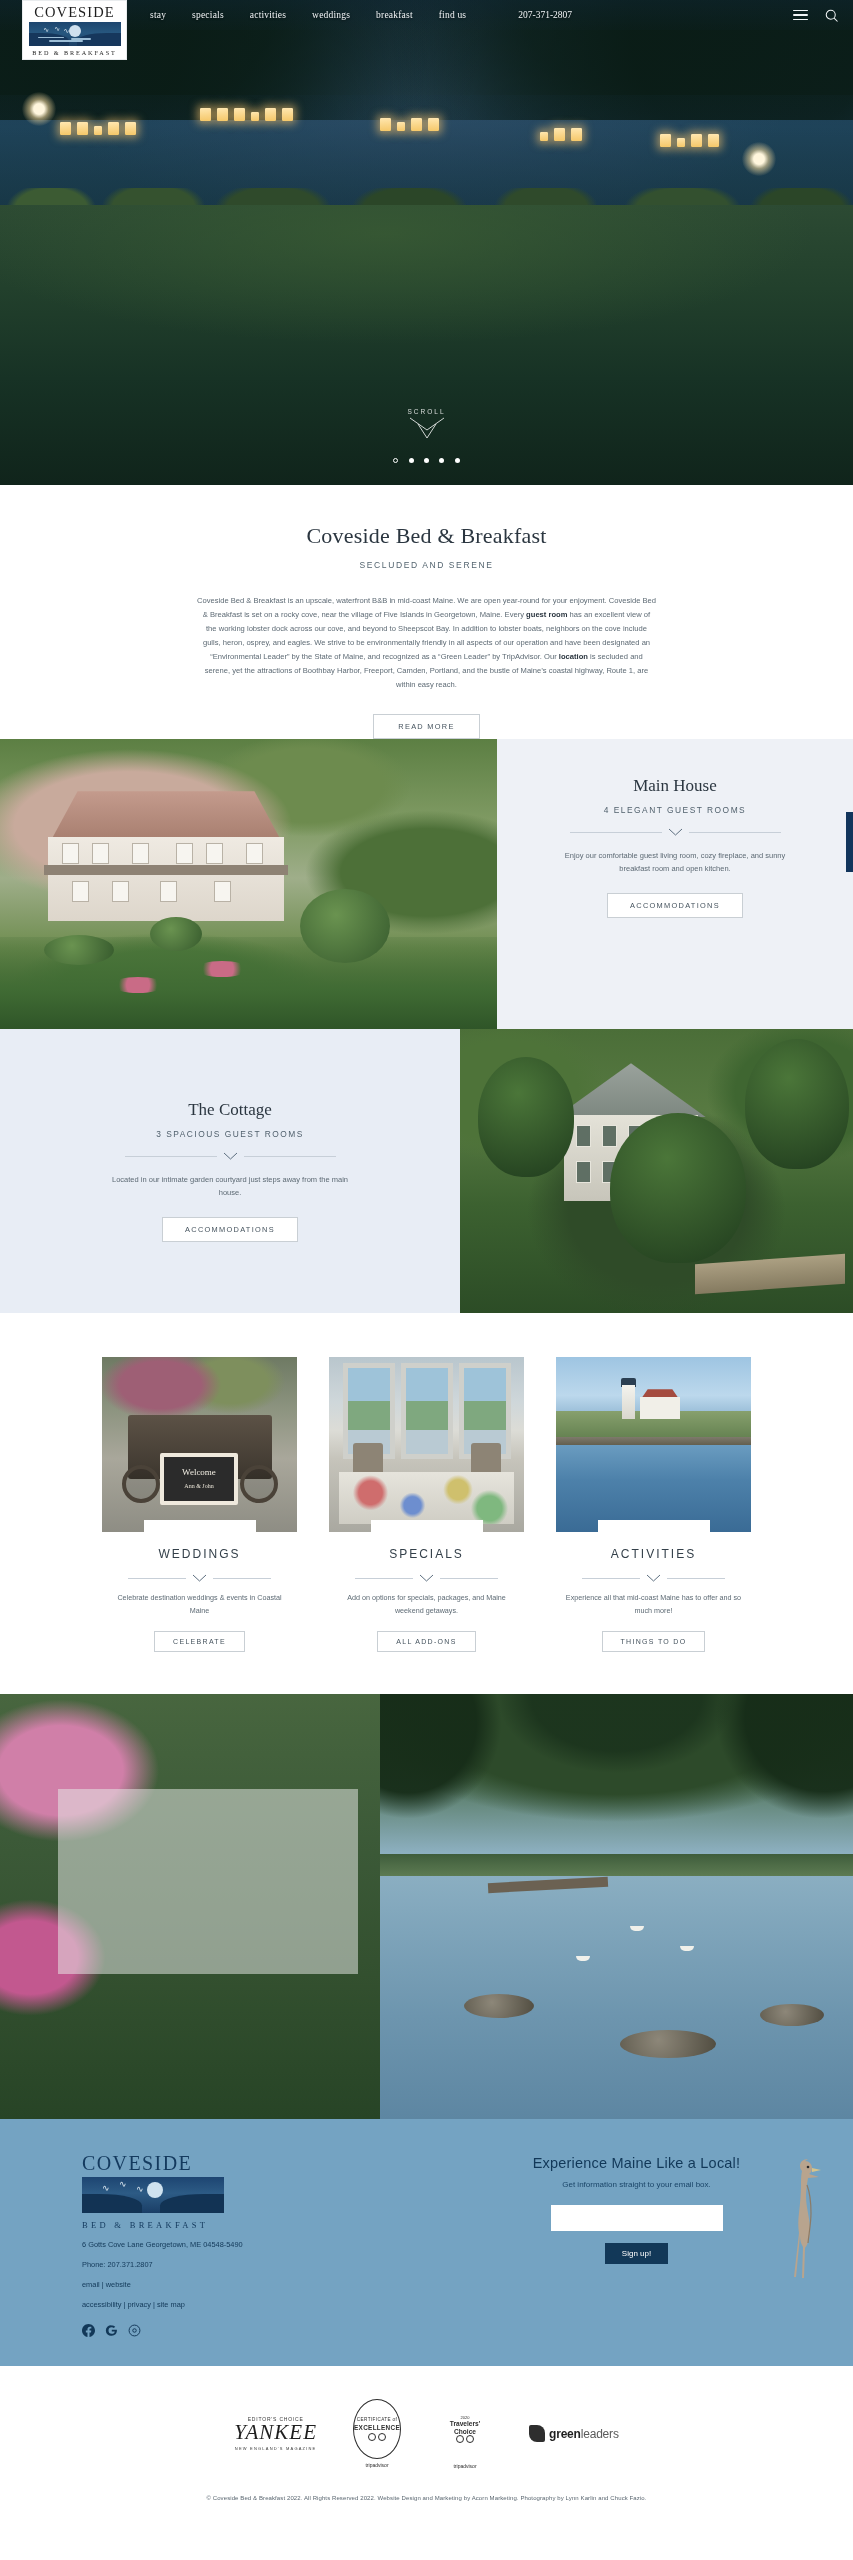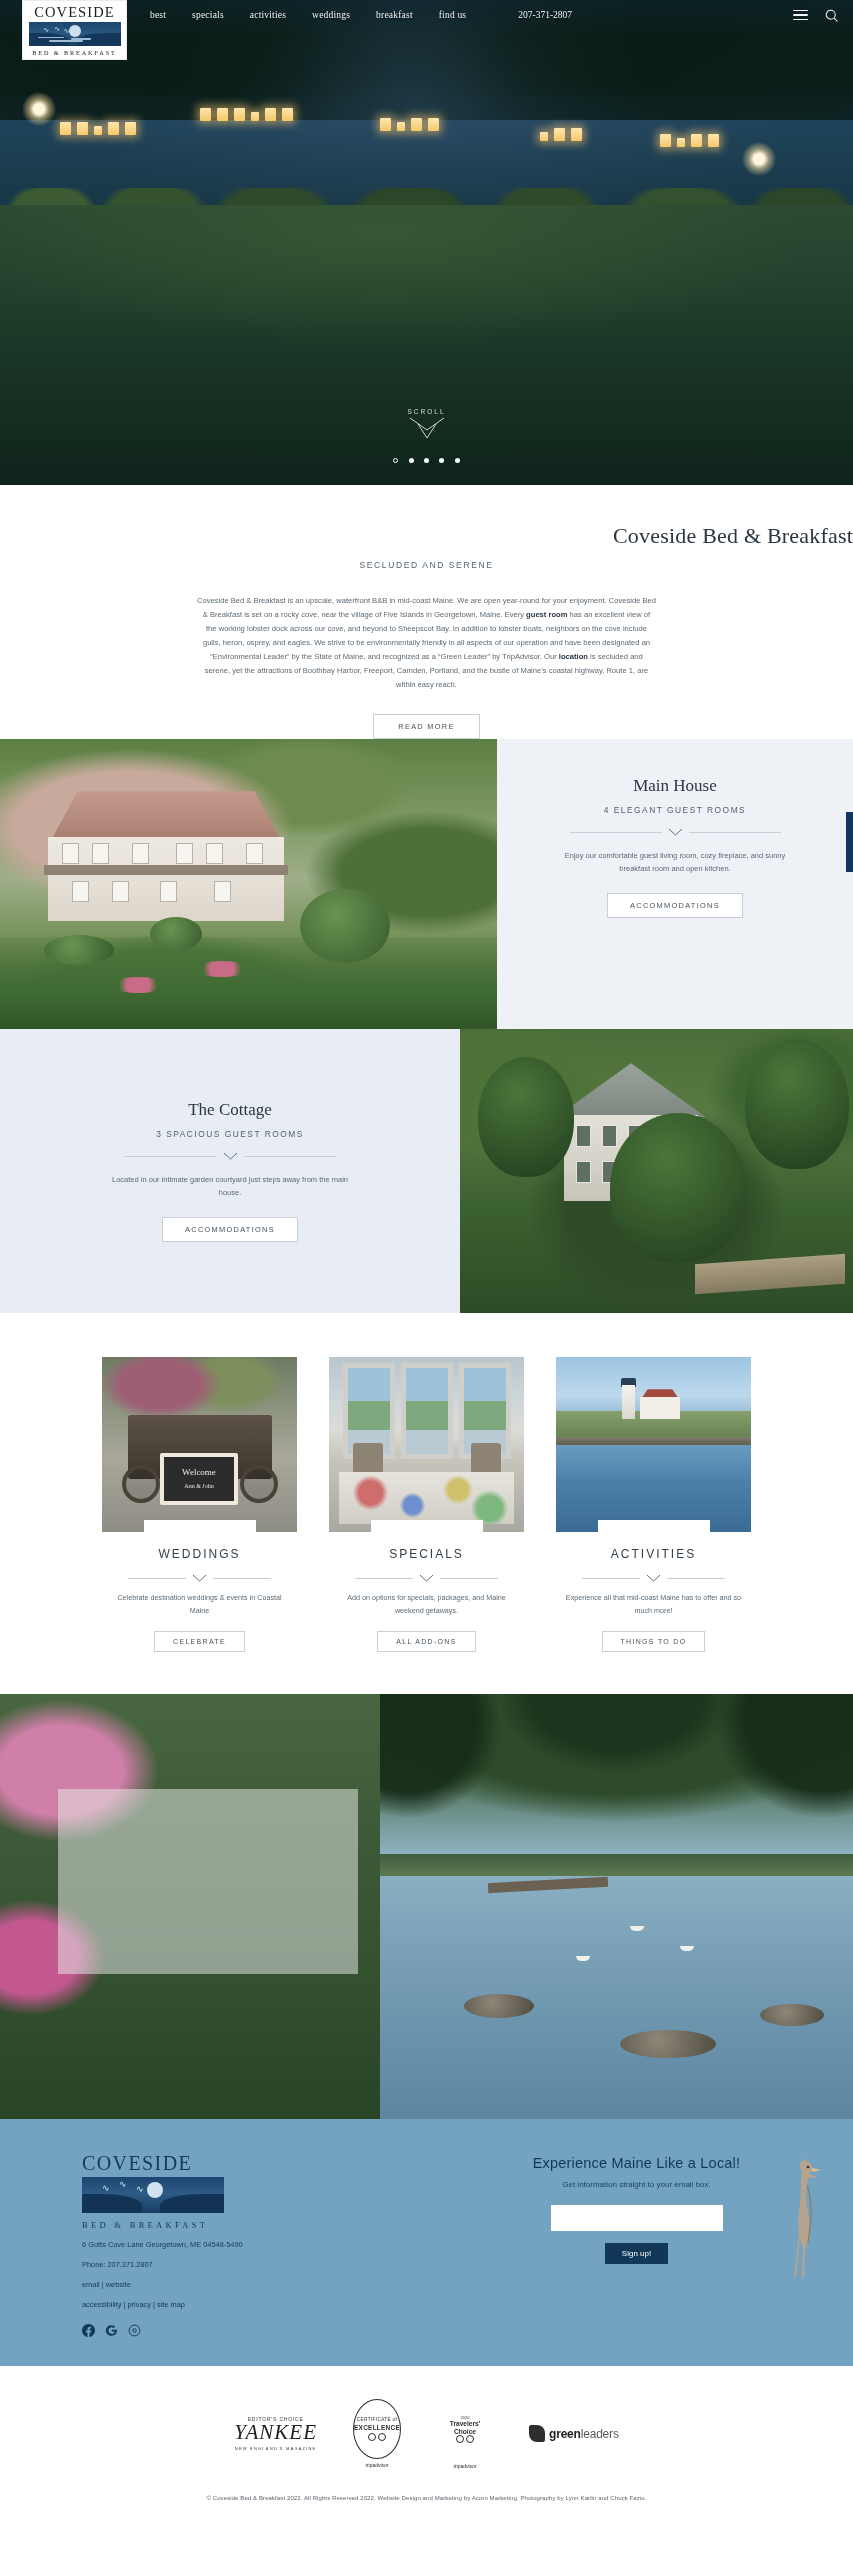--- a/index.html
+++ b/index.html
@@ -123,21 +123,21 @@
   .dots span {
     display:inline-block; width:5px; height:5px; border-radius:50%;
     margin:0 3px; background:#ffffff;
   }
   .dots span.hollow { background:transparent; border:1px solid #ffffff; }
 
   
   .intro { padding:38px 0 0; text-align:center; background:#fff; }
   .intro h1 {
     font-family:"Liberation Serif", serif; font-weight:400; font-size:22px;
-    color:#2b3640; letter-spacing:.2px;text-align:right;
+    color:#2b3640; letter-spacing:.2px;
   }
   .intro .kicker {
     margin-top:11px; font-size:8.5px; letter-spacing:1.6px; color:#53646f;
   }
   .intro p {
     margin:24px auto 0; width:460px; font-size:7.6px; line-height:1.85;
     color:#5d6a74; text-align:center;
   }
   .intro p b { color:#2b3640; font-weight:700; }
   .btn-outline {
@@ -515,21 +515,21 @@
         <i class="win"></i>
     </div>
     <div class="glow" style="left:22px; top:92px;"></div>
     <div class="glow" style="left:742px; top:142px;"></div>
 
     <div class="shrubs"></div>
     <div class="lawn"></div>
 
     <div class="navbar">
       <div class="nav-links">
-        <a href="#">best</a>
+        <a href="#">stay</a>
         <a href="#">specials</a>
         <a href="#">activities</a>
         <a href="#">weddings</a>
         <a href="#">breakfast</a>
         <a href="#">find us</a>
         <span class="nav-phone">207-371-2807</span>
       </div>
       <div class="nav-icons">
         <span class="hamburger">
             <i></i>

